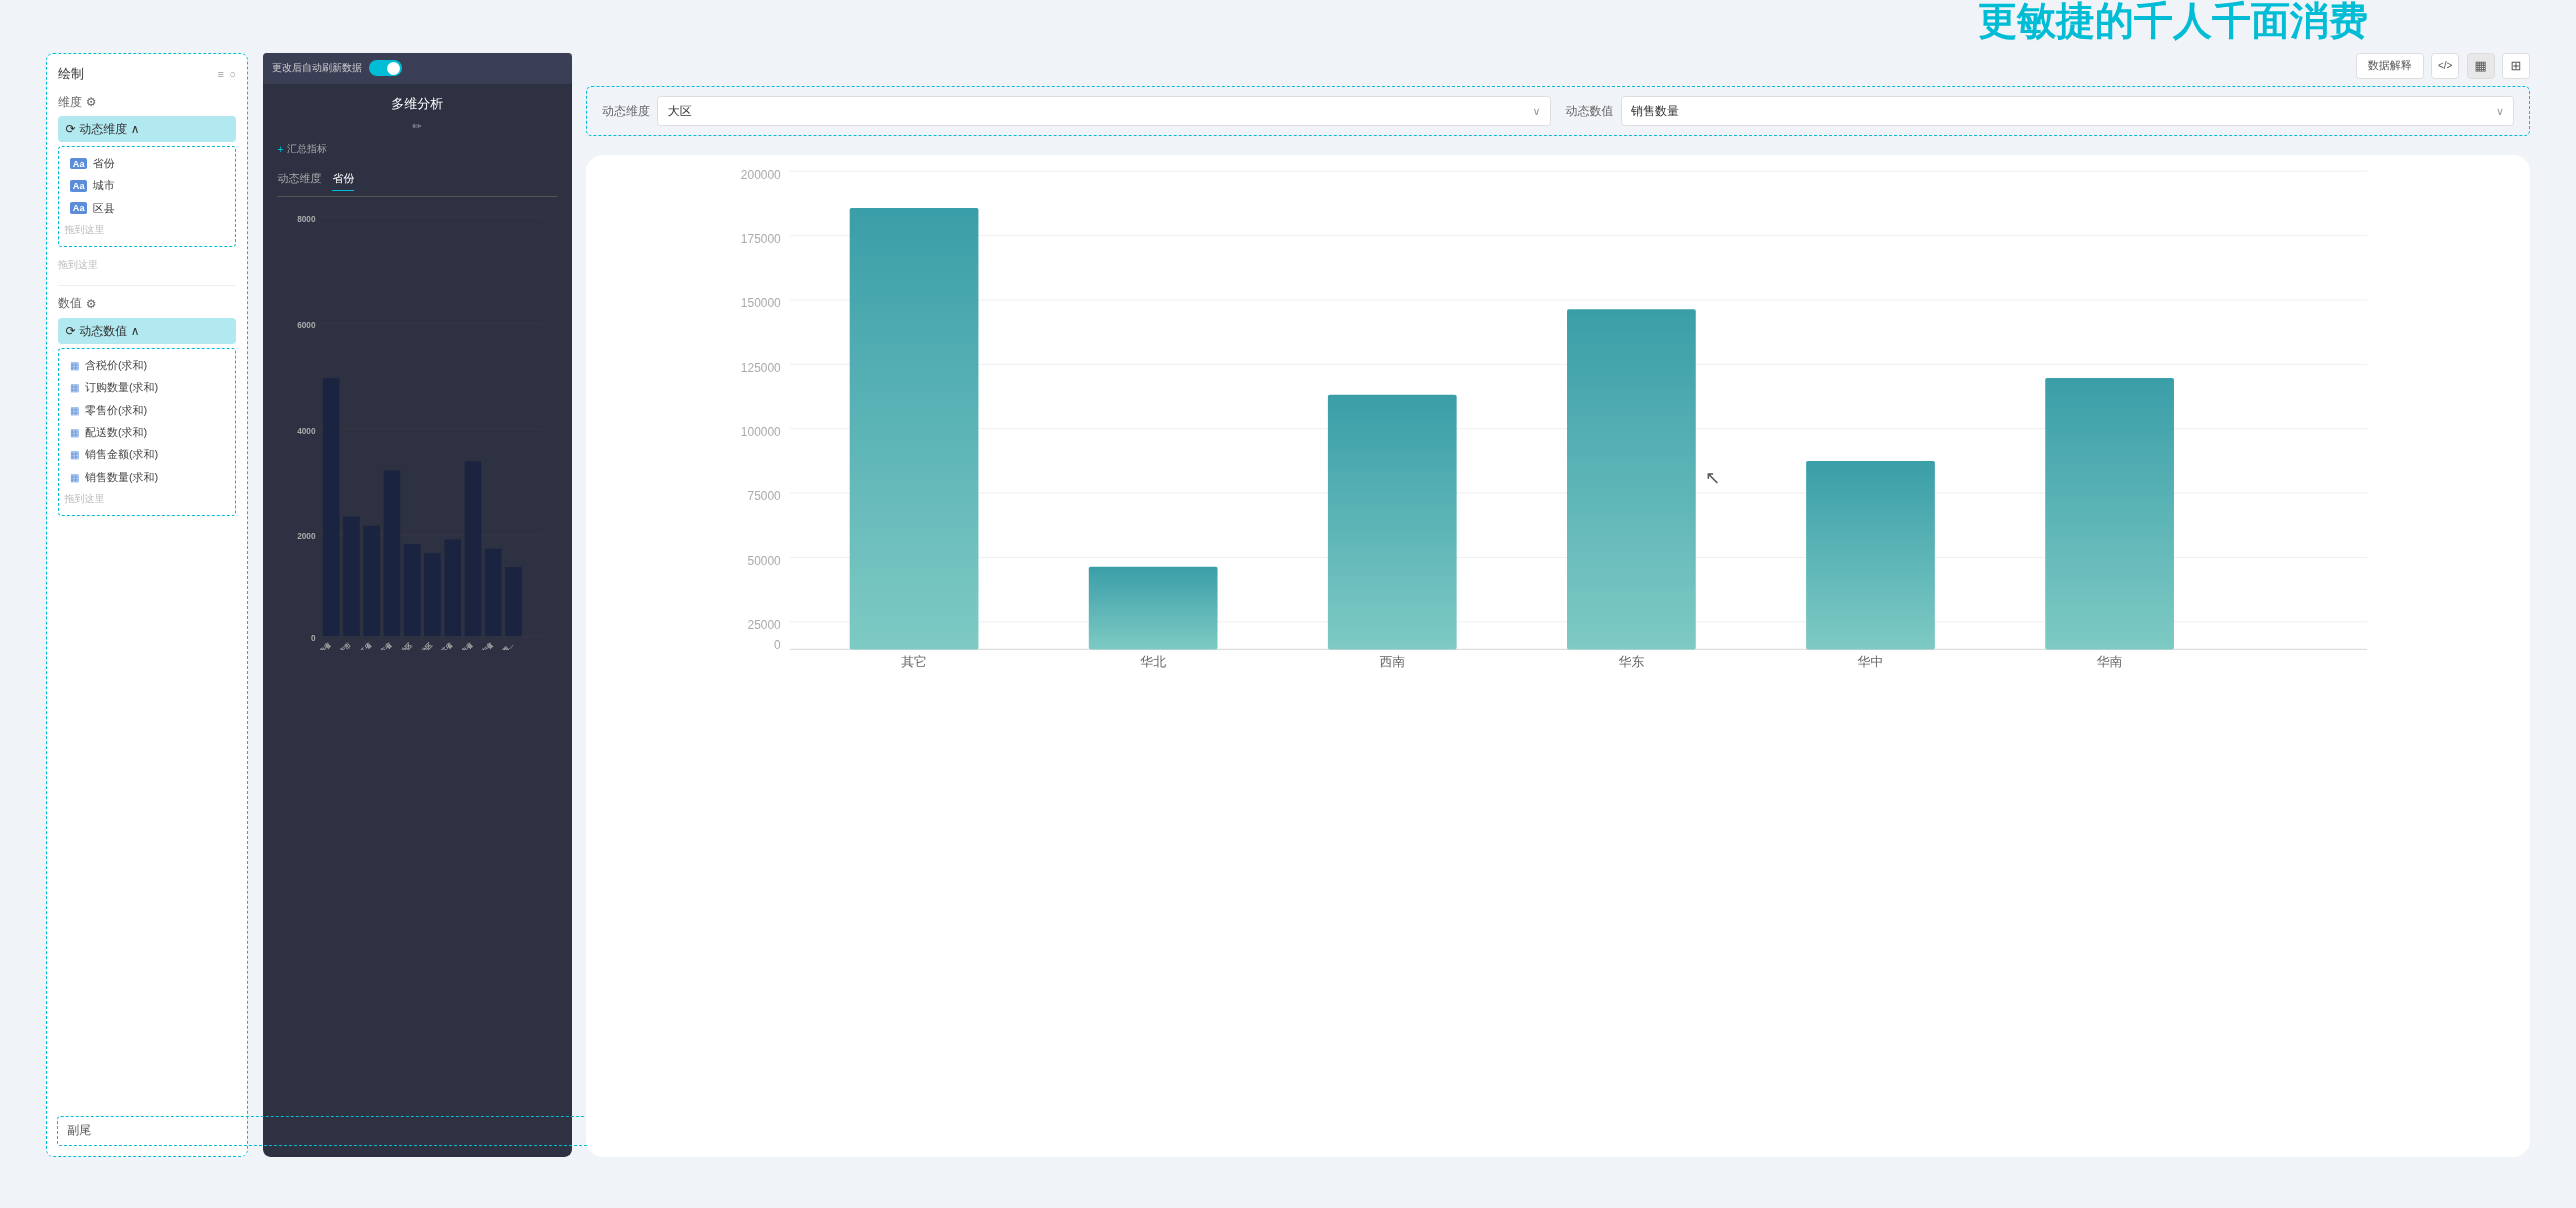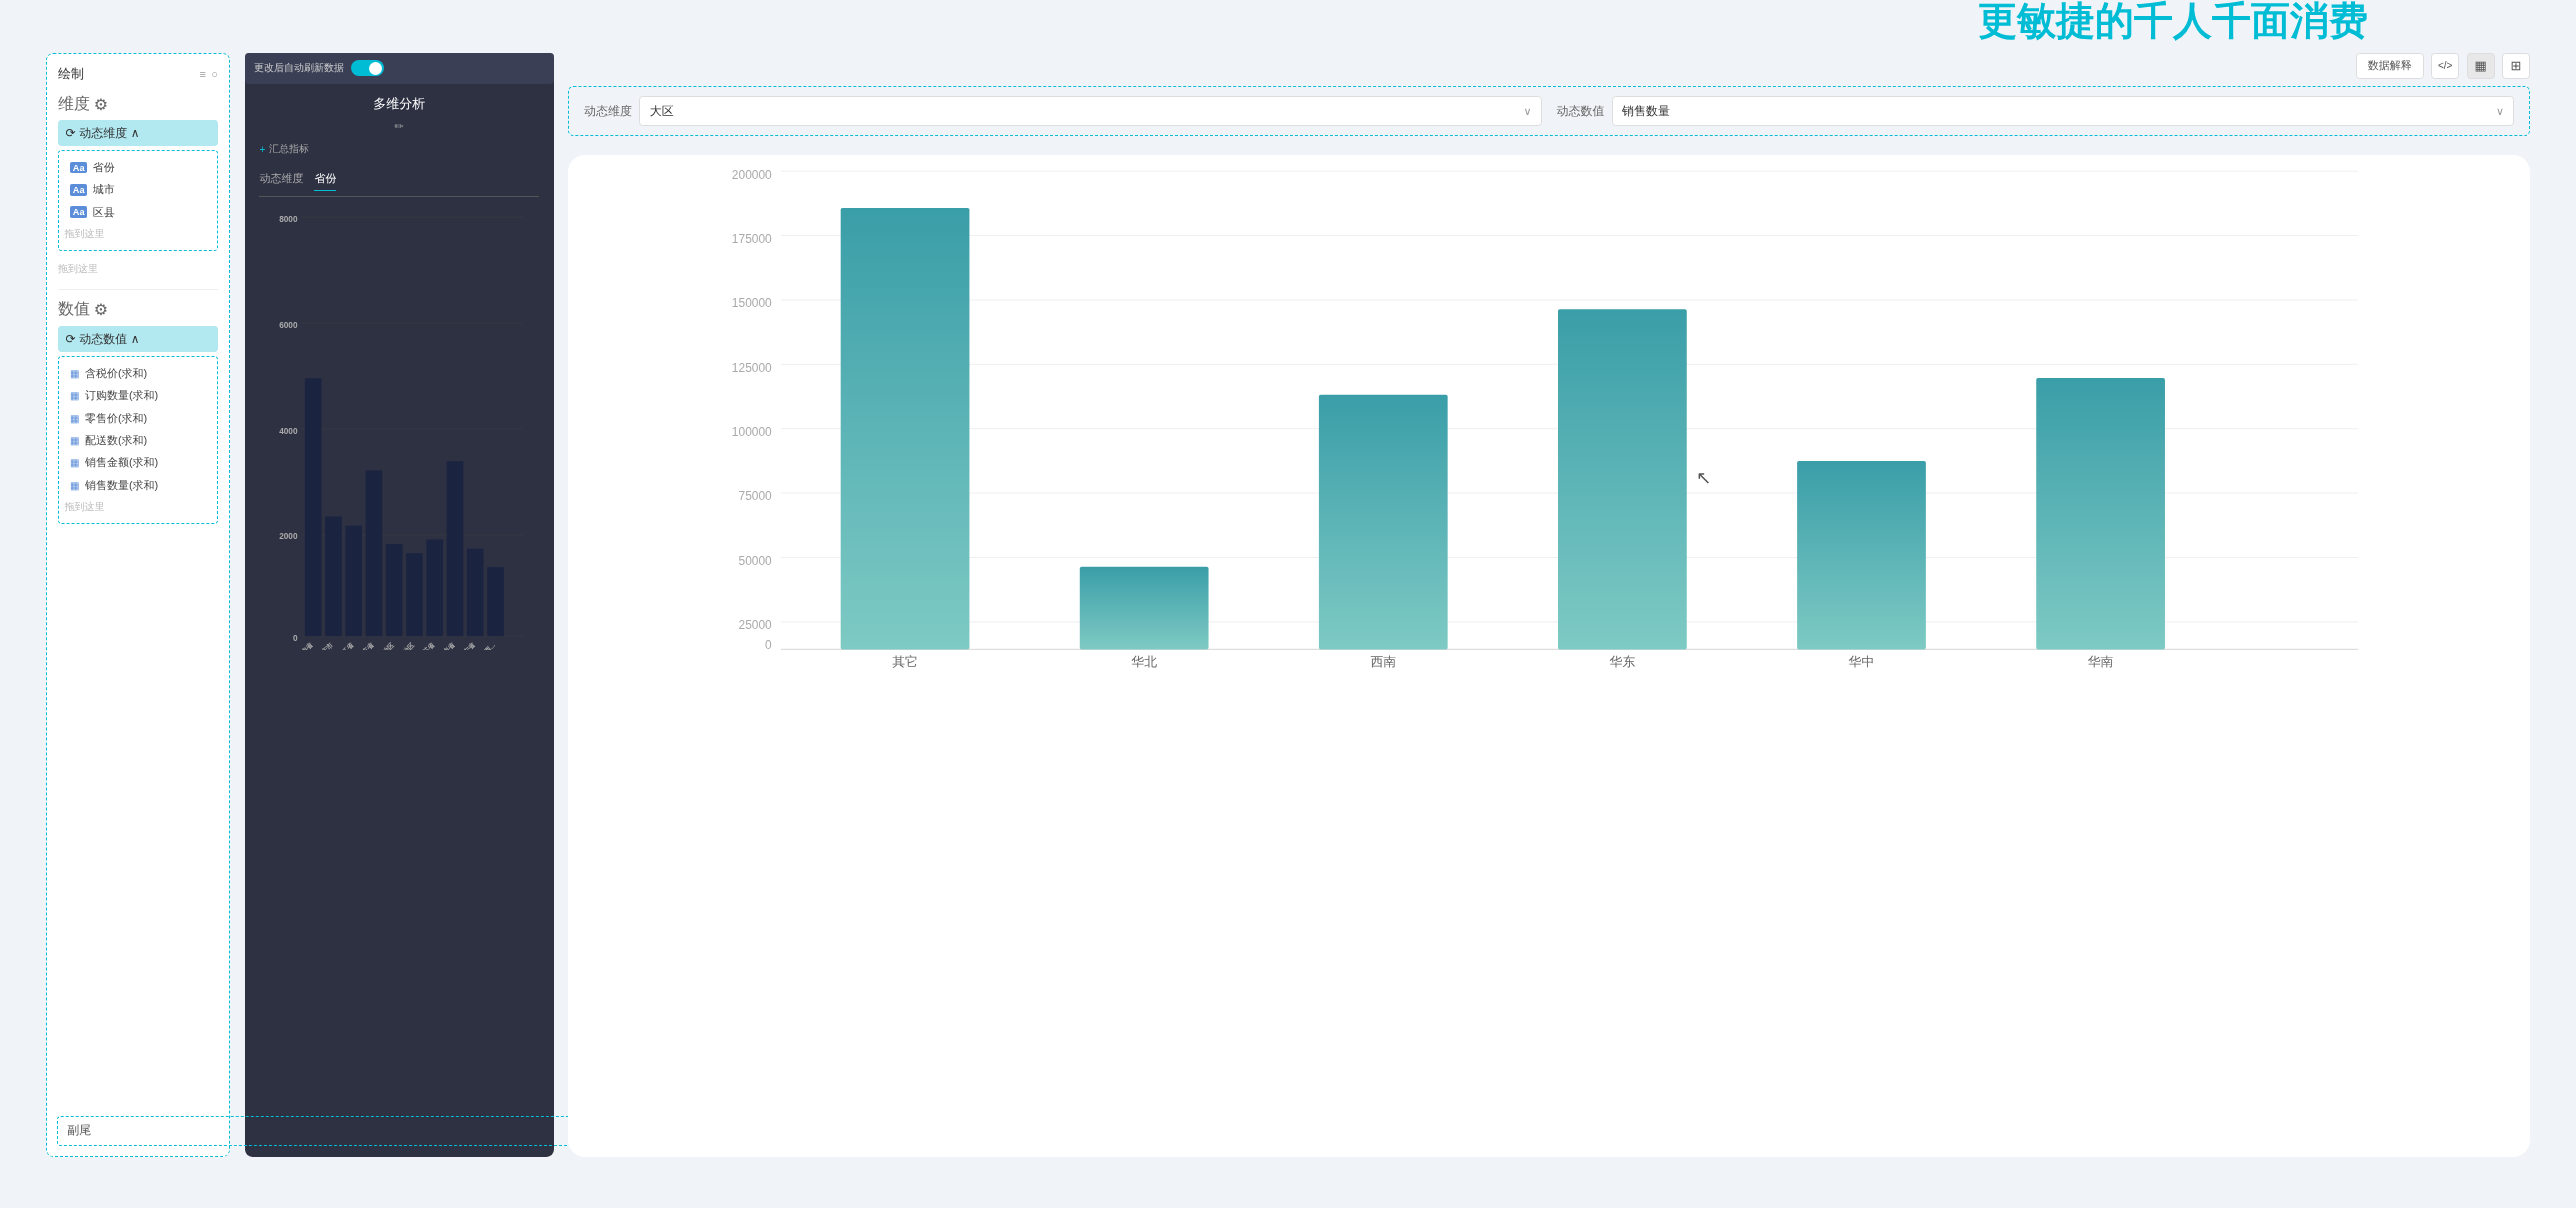--- a/index.html
+++ b/index.html
@@ -17,21 +17,21 @@
     .main-container {
       width: 2484px;
       height: 1104px;
       display: flex;
       gap: 0;
       position: relative;
     }
 
     
     .left-panel {
-      width: 184px;
+      width: 202px;
       background: white;
       border: 1.8px dashed #00bcd4;
       border-radius: 7.4px;
       padding: 11px;
       margin-right: 14.7px;
       flex-shrink: 0;
     }
 
     .panel-header {
       display: flex;
@@ -47,21 +47,21 @@
     }
 
     .panel-icons {
       display: flex;
       gap: 5.5px;
       color: #999;
       font-size: 11px;
     }
 
     .section-label {
-      font-size: 16px;
+      font-size: 12px;
       color: #666;
       margin-bottom: 5.5px;
       display: flex;
       align-items: center;
       gap: 3.7px;
     }
 
     .dynamic-header {
       background: #b2e8f0;
       border-radius: 3.7px;

